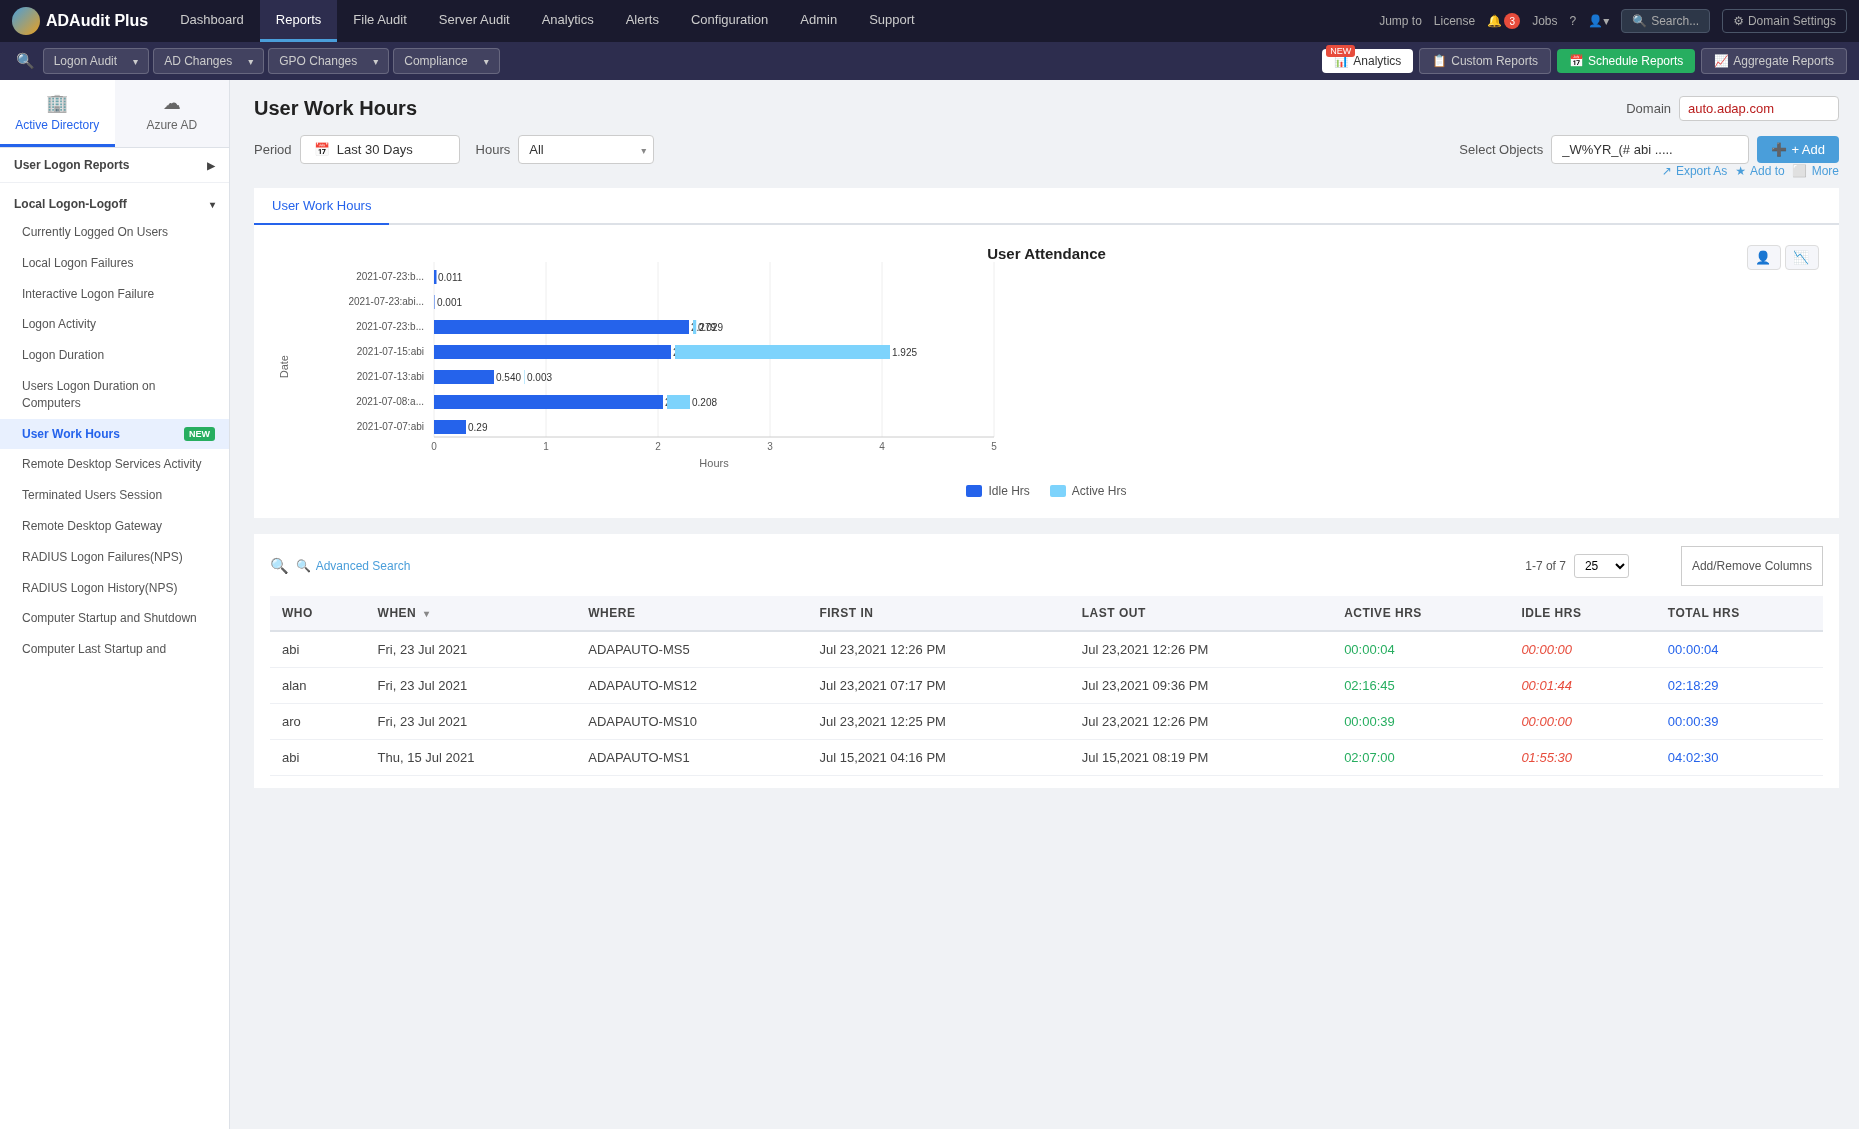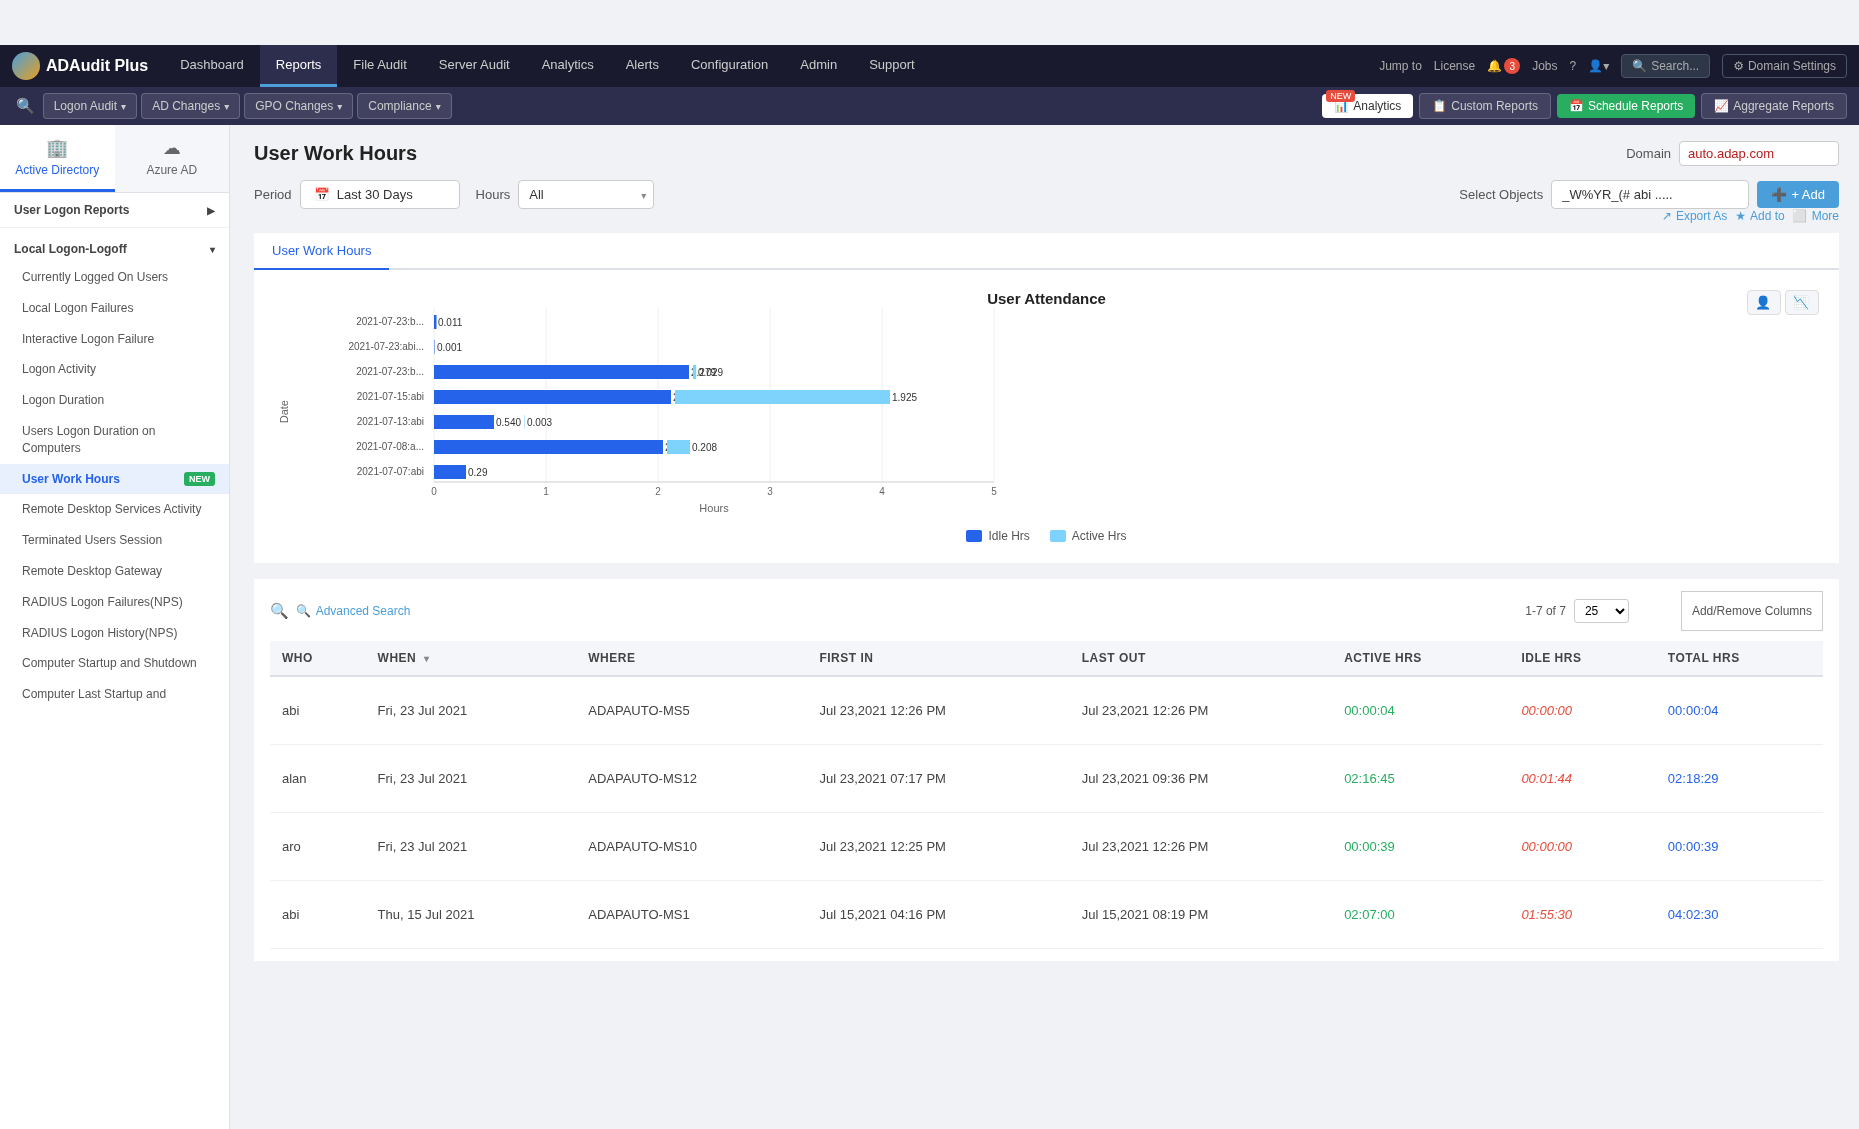--- a/index.html
+++ b/index.html
@@ -7,21 +7,20 @@
 
     
     .top-bar {
       background: #1a1a2e;
       display: flex;
       align-items: center;
       padding: 0 12px;
       height: 42px;
       color: #ccc;
       justify-content: space-between;
-      margin-top: 45px;
     }
     .top-bar-left { display: flex; align-items: center; gap: 16px; }
     .logo { display: flex; align-items: center; gap: 6px; }
     .logo-text { color: #fff; font-size: 16px; font-weight: bold; }
     .logo-circle { width: 28px; height: 28px; border-radius: 50%; background: linear-gradient(135deg, #4a9eda, #e8a020); display: inline-block; }
     .nav-tabs { display: flex; align-items: stretch; height: 42px; }
     .nav-tab {
       padding: 0 16px;
       display: flex;
       align-items: center;
@@ -74,21 +73,21 @@
     .second-nav-right { display: flex; align-items: center; gap: 6px; }
     .dropdown-btn {
       background: rgba(255,255,255,0.1);
       border: 1px solid rgba(255,255,255,0.2);
       color: #ccc;
       padding: 5px 10px;
       border-radius: 4px;
       cursor: pointer;
       display: flex;
       align-items: center;
-      gap: 4px;
+      gap: 16px;
       font-size: 12px;
       white-space: nowrap;
     }
     .search-icon-btn {
       color: #aaa;
       cursor: pointer;
       padding: 4px;
       font-size: 15px;
     }
     .analytics-btn {
@@ -456,21 +455,21 @@
       font-weight: 600;
       color: #444;
       border-bottom: 2px solid #dde1e7;
       white-space: nowrap;
       font-size: 12px;
       letter-spacing: 0.5px;
     }
     thead th .sort-arrow { color: #888; margin-left: 4px; font-size: 10px; }
     tbody tr { border-bottom: 1px solid #eef0f4; }
     tbody td {
-      padding: 26px 12px;
+      padding: 10px 12px;
       color: #444;
       font-size: 13px;
     }
     .time-green { color: #27ae60; }
     .time-red { color: #e74c3c; font-style: italic; }
     .time-blue { color: #2563eb; }
 
     
     ::-webkit-scrollbar { width: 6px; height: 6px; }
     ::-webkit-scrollbar-thumb { background: #ccc; border-radius: 3px; }

